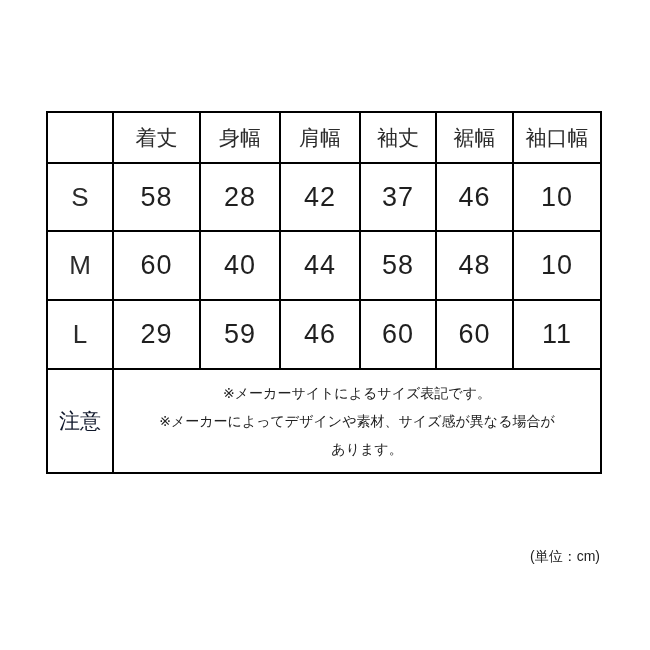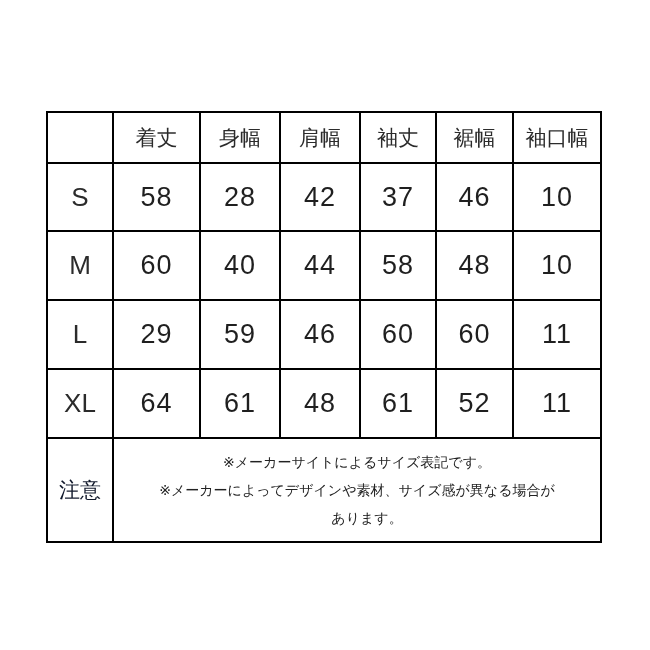--- a/index.html
+++ b/index.html
@@ -120,33 +120,25 @@
       </tr>
       <tr class="data-row">
         <td class="shaded row-label">L</td>
         <td class="value-cell">29</td>
         <td class="value-cell">59</td>
         <td class="value-cell">46</td>
         <td class="value-cell">60</td>
         <td class="value-cell">60</td>
         <td class="value-cell">11</td>
       </tr>
-      <tr class="data-row">
-        <td class="shaded row-label">XL</td>
-        <td class="value-cell">64</td>
-        <td class="value-cell">61</td>
-        <td class="value-cell">48</td>
-        <td class="value-cell">61</td>
-        <td class="value-cell">52</td>
-        <td class="value-cell">11</td>
-      </tr>
       <tr class="note-row">
         <td class="shaded note-label-cell">注意</td>
         <td class="note-cell" colspan="6">
           <div class="note-line">※メーカーサイトによるサイズ表記です。</div>
           <div class="note-line">※メーカーによってデザインや素材、サイズ感が異なる場合が</div>
           <div class="note-line indent">あります。</div>
         </td>
       </tr>
     </tbody>
       </table>
   </div>
+  <div class="unit-caption">(単位：cm)</div>
 </div>
 
 </body></html>

